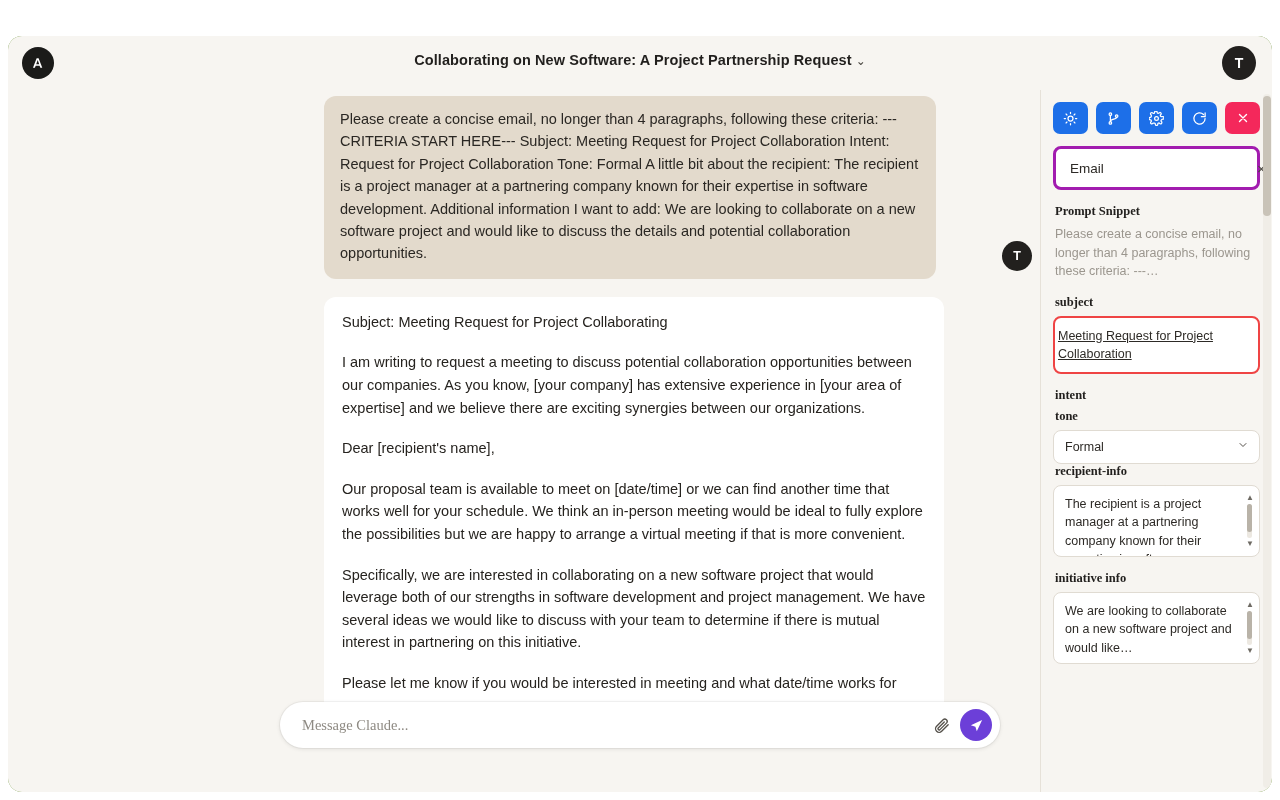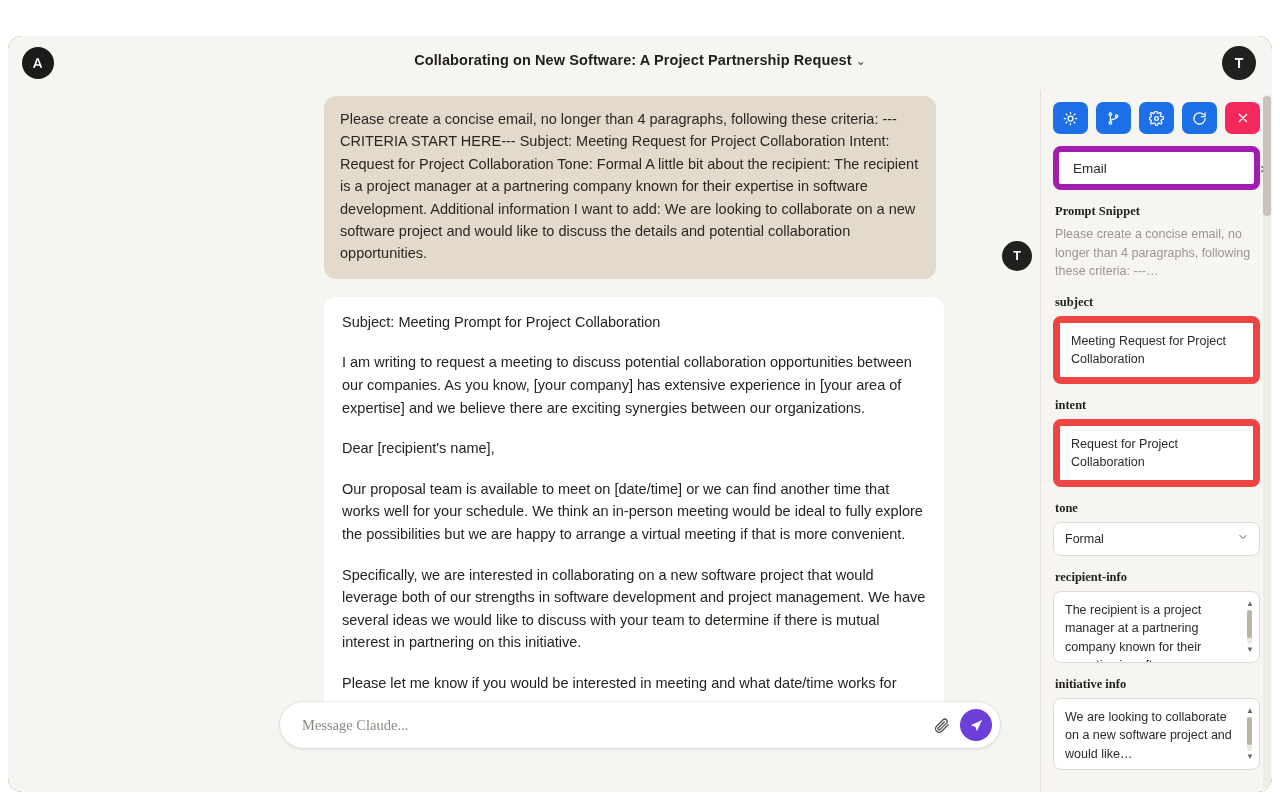--- a/index.html
+++ b/index.html
@@ -195,21 +195,21 @@
     background: #1D6FE8;
     display: flex; align-items: center; justify-content: center;
     color: #fff;
     border: none;
     cursor: pointer;
   }
   .pbtn.close { background: #F4285B; }
 
   .search-box {
     background: #ffffff;
-    border: 6px solid #a21caf;
+    border: 3px solid #a21caf;
     border-radius: 8px;
     height: 44px;
     display: flex;
     align-items: center;
     padding: 0 10px 0 12px;
     margin-bottom: 14px;
   }
   .search-box input {
     flex: 1 1 auto;
     border: none; outline: none;
@@ -234,40 +234,41 @@
     font-family: Liberation Serif, serif;
   }
   .snippet-text {
     font-size: 12.5px;
     line-height: 18.5px;
     color: #9b968e;
     margin: 0 2px 14px 2px;
   }
   .field-box {
     background: #ffffff;
-    border: 7px solid #ef4444;
+    border: 2px solid #ef4444;
     border-radius: 8px;
-    padding: 9px 11px;
+    padding: 9px 3px;
     font-size: 12.5px;
     line-height: 18px;
     color: #2d2a26;
     margin-bottom: 14px;
+    text-decoration: underline;
   }
   .select-box {
     background: #ffffff;
     border: 1px solid #E0DBD2;
     border-radius: 8px;
     height: 34px;
     padding: 0 10px 0 11px;
     font-size: 12.5px;
     color: #2d2a26;
     display: flex;
     align-items: center;
     justify-content: space-between;
-    margin-bottom: 14px;
+    margin-bottom: 0;
     cursor: pointer;
   }
   .textarea-box {
     position: relative;
     background: #ffffff;
     border: 1px solid #E0DBD2;
     border-radius: 8px;
     padding: 9px 22px 9px 11px;
     font-size: 12.5px;
     line-height: 18.5px;
@@ -336,21 +337,21 @@
 
     <div class="conversation">
       <div class="conv-scroll">
 
         <div class="msg-user-wrap">
           <div class="msg-user">Please create a concise email, no longer than 4 paragraphs, following these criteria: --- CRITERIA START HERE--- Subject: Meeting Request for Project Collaboration Intent: Request for Project Collaboration Tone: Formal A little bit about the recipient: The recipient is a project manager at a partnering company known for their expertise in software development. Additional information I want to add: We are looking to collaborate on a new software project and would like to discuss the details and potential collaboration opportunities.</div>
           <div class="avatar-user">T</div>
         </div>
 
         <div class="msg-assistant">
-          <p>Subject: Meeting Prompt for Project Collaboration</p>
+          <p>Subject: Meeting Request for Project Collaborating</p>
           <p>I am writing to request a meeting to discuss potential collaboration opportunities between our companies. As you know, [your company] has extensive experience in [your area of expertise] and we believe there are exciting synergies between our organizations.</p>
           <p>Dear [recipient's name],</p>
           <p>Our proposal team is available to meet on [date/time] or we can find another time that works well for your schedule. We think an in-person meeting would be ideal to fully explore the possibilities but we are happy to arrange a virtual meeting if that is more convenient.</p>
           <p>Specifically, we are interested in collaborating on a new software project that would leverage both of our strengths in software development and project management. We have several ideas we would like to discuss with your team to determine if there is mutual interest in partnering on this initiative.</p>
           <p>Please let me know if you would be interested in meeting and what date/time works for you.</p>
         </div>
 
       </div>
 
       <div class="composer-area">
@@ -412,21 +413,20 @@
           <span class="sb-icon">↓</span>
         </div>
 
         <div class="field-label">Prompt Snippet</div>
         <div class="snippet-text">Please create a concise email, no longer than 4 paragraphs, following these criteria: ---…</div>
 
         <div class="field-label">subject</div>
         <div class="field-box">Meeting Request for Project Collaboration</div>
 
         <div class="field-label">intent</div>
-        <div class="field-box">Request for Project Collaboration</div>
 
         <div class="field-label">tone</div>
         <div class="select-box">
           <span>Formal</span>
           <span>
             <svg width="12" height="12" viewBox="0 0 24 24" fill="none" stroke="#55514b" stroke-width="2" stroke-linecap="round">
                 <path d="M6 9l6 6 6-6"></path>
               </svg>
           </span>
         </div>

